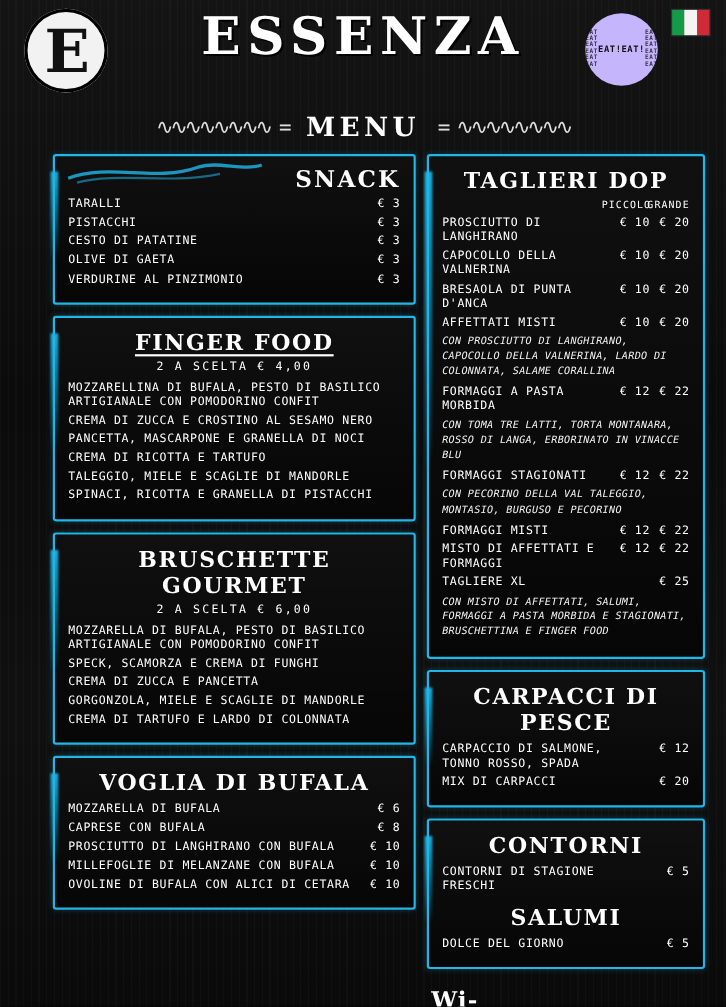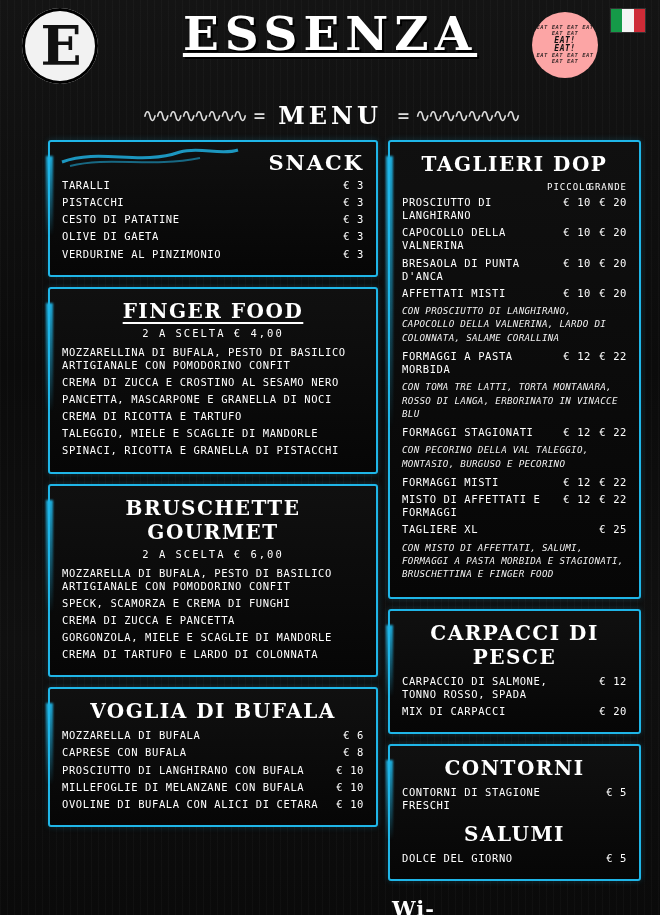--- a/index.html
+++ b/index.html
@@ -21,26 +21,25 @@
     background:#f2f2f2;color:#111;display:flex;align-items:center;justify-content:center;
     font-family:"DejaVu Serif", serif;font-weight:bold;font-size:54px;line-height:1;
     box-shadow:0 0 0 3px #000 inset;
   }
   .logo .e{position:relative;letter-spacing:-2px;}
   .brand{
     position:absolute;left:0;right:0;top:6px;text-align:center;
     font-family:"DejaVu Serif", serif;font-weight:bold;
     font-size:47px;letter-spacing:6px;
     text-shadow:2px 2px 0 #000;
-    text-decoration:underline;
   }
   .badge{
     position:absolute;right:62px;top:12px;width:66px;height:66px;border-radius:50%;
-    background:#fca5a5;color:#111;display:flex;flex-direction:column;align-items:center;justify-content:center;
-    font-size:8px;font-weight:bold;line-height:1.05;text-align:center;letter-spacing:0.5px;font-style:italic;
+    background:#c4b5fd;color:#111;display:flex;flex-direction:row;align-items:center;justify-content:center;
+    font-size:8px;font-weight:bold;line-height:1.05;text-align:center;letter-spacing:0.5px;
   }
   .badge .ring{font-size:5.5px;letter-spacing:0.5px;opacity:.8;}
   .flag{position:absolute;right:14px;top:8px;width:34px;height:23px;display:flex;border:1px solid #333;}
   .flag i{flex:1;display:block;}
   .flag .g{background:#159A48;}
   .flag .w{background:#f4f4f4;}
   .flag .r{background:#CE2B37;}
 
   
   .menu-row{height:46px;position:relative;display:flex;align-items:center;justify-content:center;gap:10px;}

